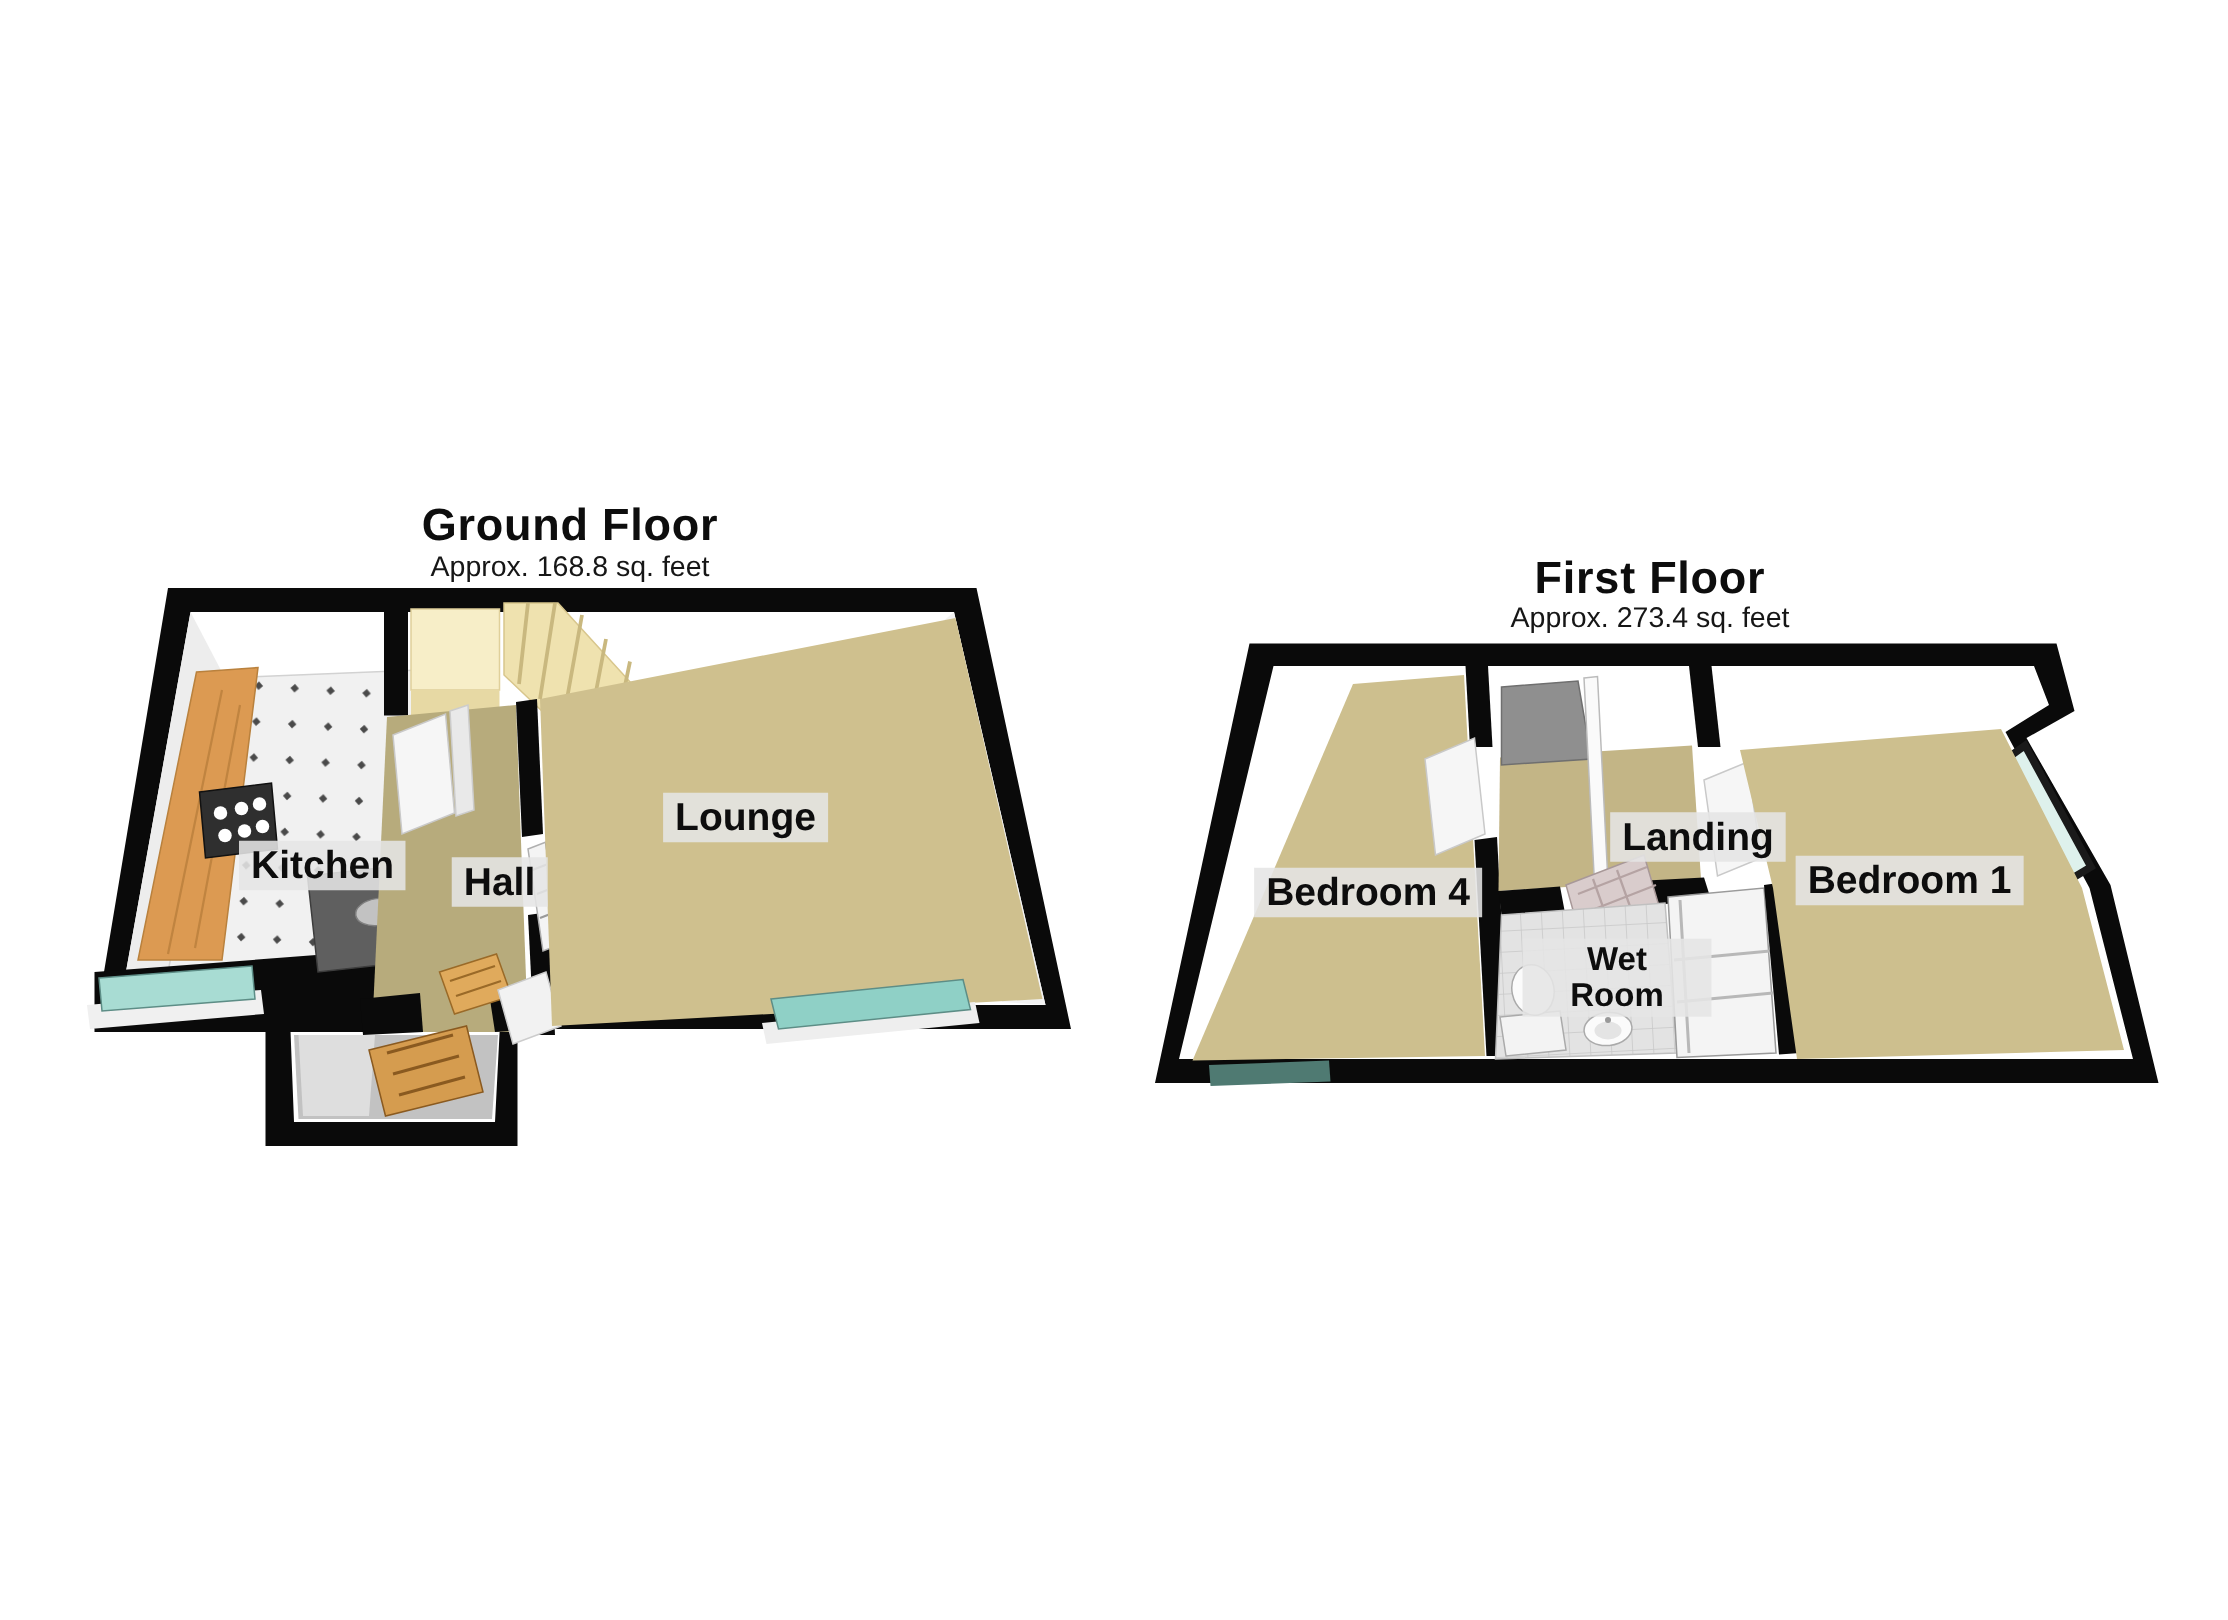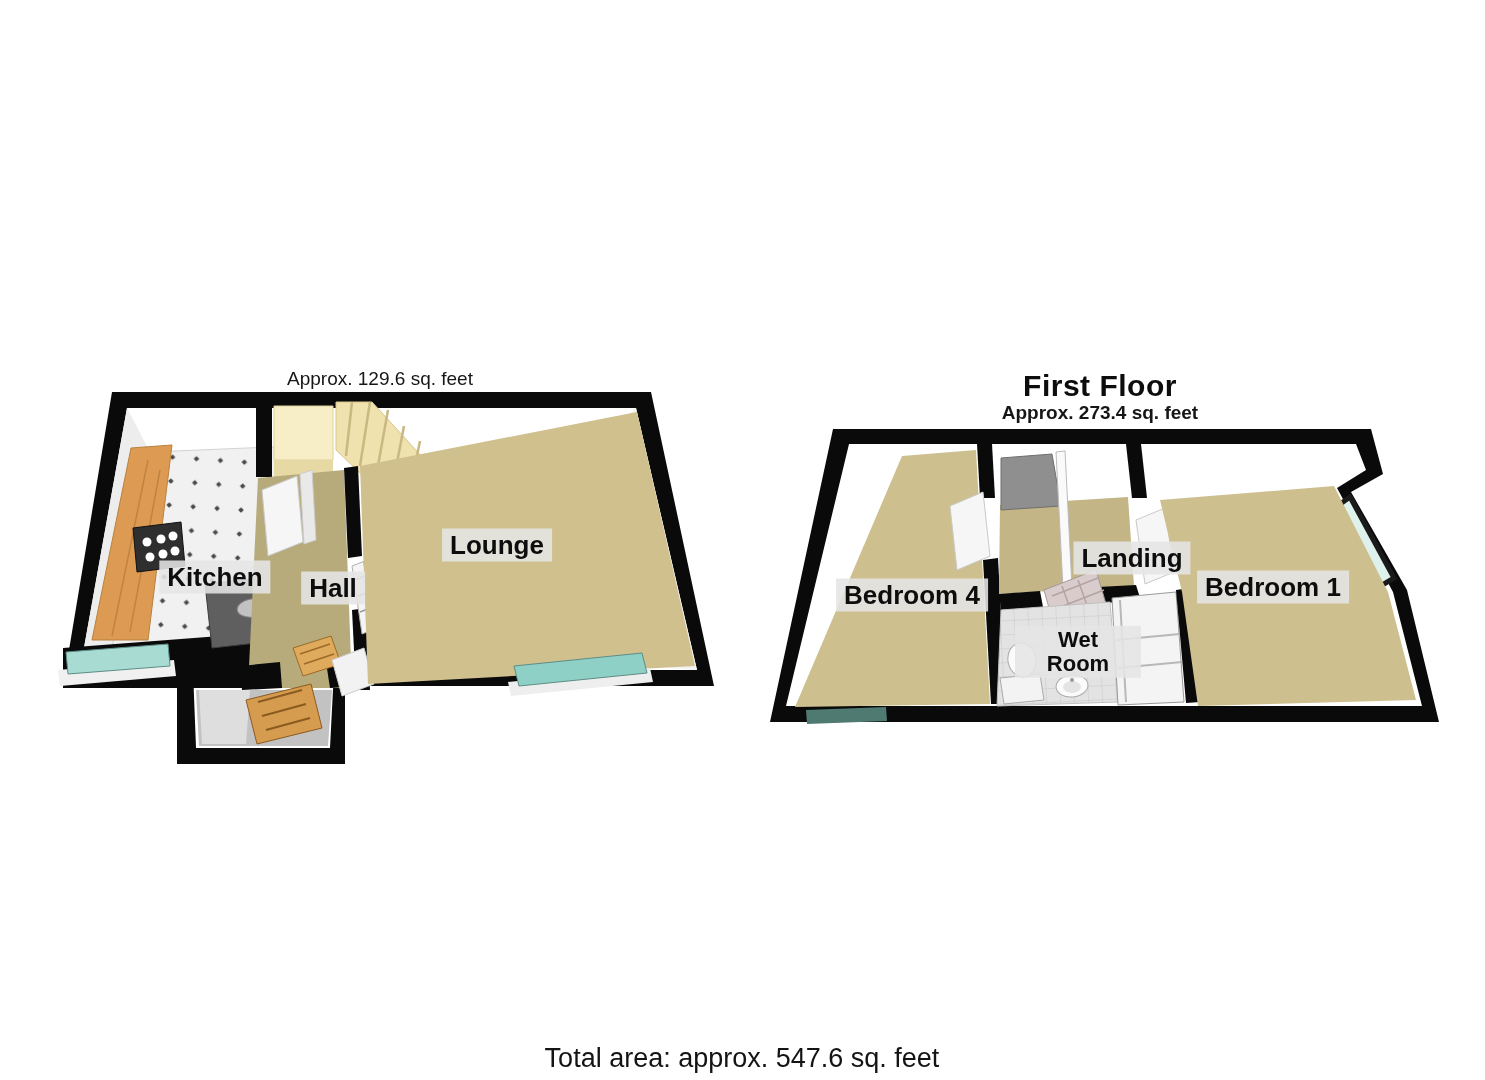--- a/index.html
+++ b/index.html
@@ -133,29 +133,29 @@
     <g>
       <polygon points="1112,598 1176,592 1184,702 1118,705" fill="#f4f4f4" stroke="#9a9a9a"></polygon>
       <path d="M1116,640 L1180,634 M1118,668 L1182,662 M1120,600 L1126,702" stroke="#b8b8b8" stroke-width="2" fill="none"></path>
     </g>
     <polygon points="1176,590 1190,588 1200,702 1186,703" fill="#0a0a0a"></polygon>
 
     <polygon points="1160,500 1334,486 1388,592 1416,700 1198,706 1182,592" fill="#cdbf8e"></polygon>
   </g>
 </svg>
 
-<div class="lbl subtitle" style="left:380px;top:379px;">Approx. 129.6 sq. feet</div>
+<div class="lbl title" style="left:380px;top:351px;">Ground Floor</div>
+<div class="lbl subtitle" style="left:380px;top:379px;">Approx. 168.8 sq. feet</div>
 
 <div class="lbl chip" style="left:215px;top:534px;margin-top:43px;">Kitchen</div>
 <div class="lbl chip" style="left:310px;top:588px;margin-left:23px;">Hall</div>
 <div class="lbl chip" style="left:497px;top:545px;">Lounge</div>
 
 <div class="lbl title" style="left:1100px;top:386px;">First Floor</div>
-<div class="lbl subtitle" style="left:1100px;top:413px;font-weight:bold;">Approx. 273.4 sq. feet</div>
+<div class="lbl subtitle" style="left:1100px;top:413px;">Approx. 273.4 sq. feet</div>
 
 <div class="lbl chip" style="left:912px;top:595px;">Bedroom 4</div>
 <div class="lbl chip" style="left:1132px;top:558px;">Landing</div>
 <div class="lbl chip-small" style="position:absolute;left:1078px;top:652px;transform:translate(-50%,-50%);">Wet Room</div>
 <div class="lbl chip" style="left:1273px;top:587px;">Bedroom 1</div>
 
-<div class="lbl total" style="left:742px;top:1058px;">Total area: approx. 547.6 sq. feet</div>
 
 </div>
 
 </body></html>

